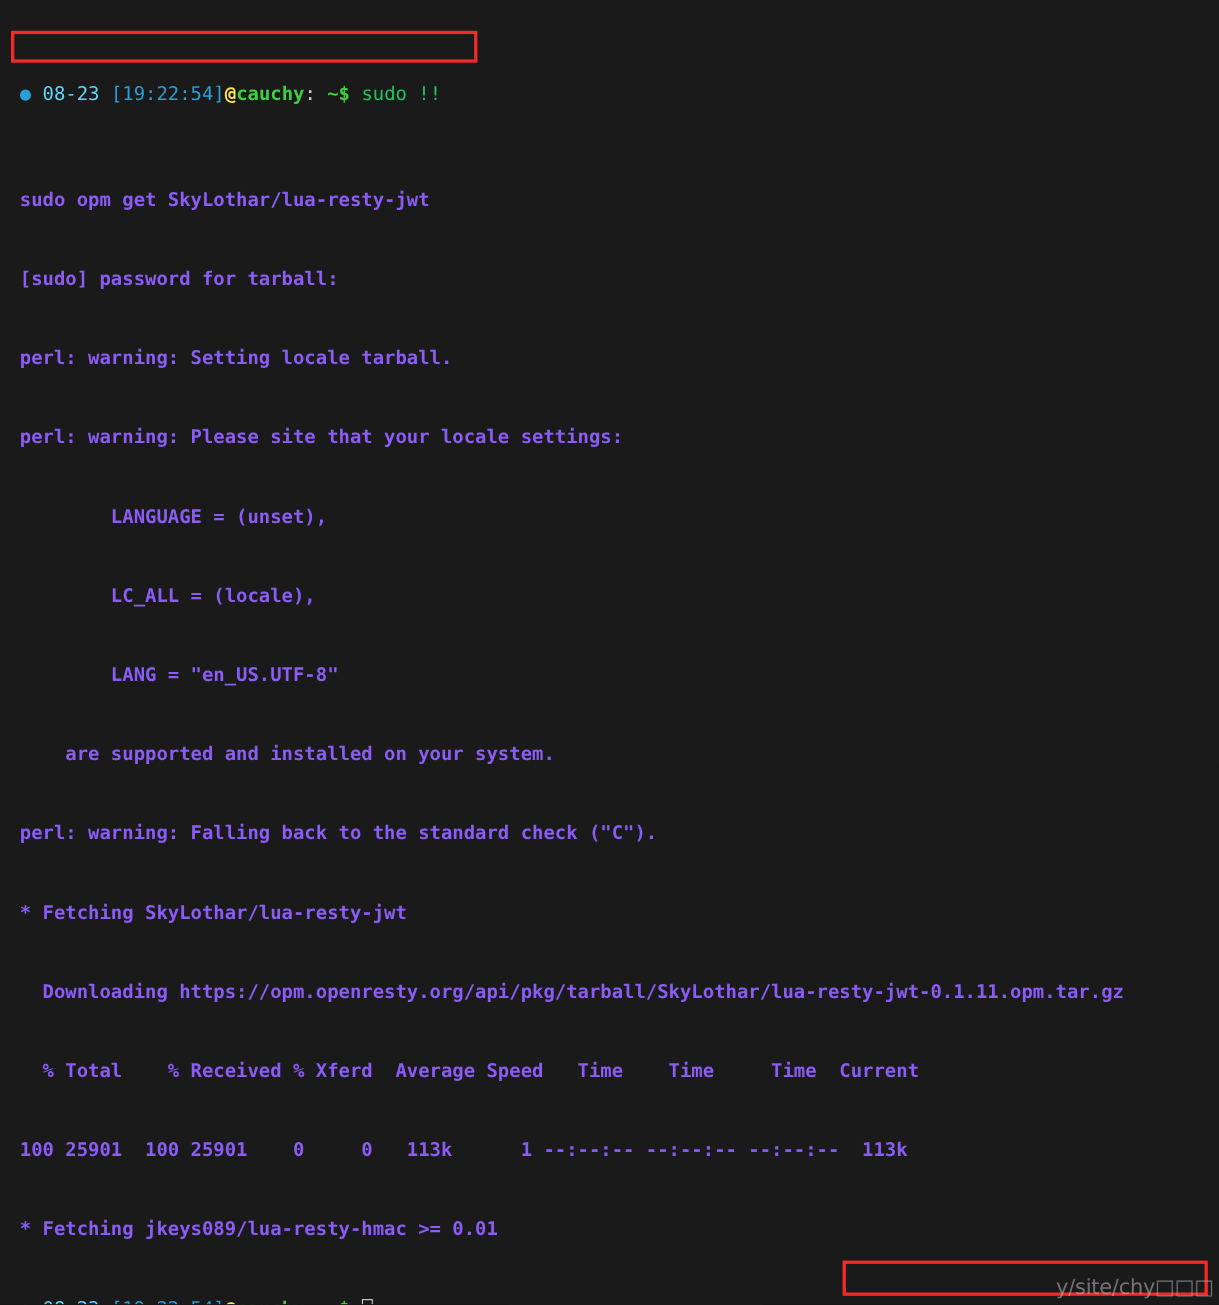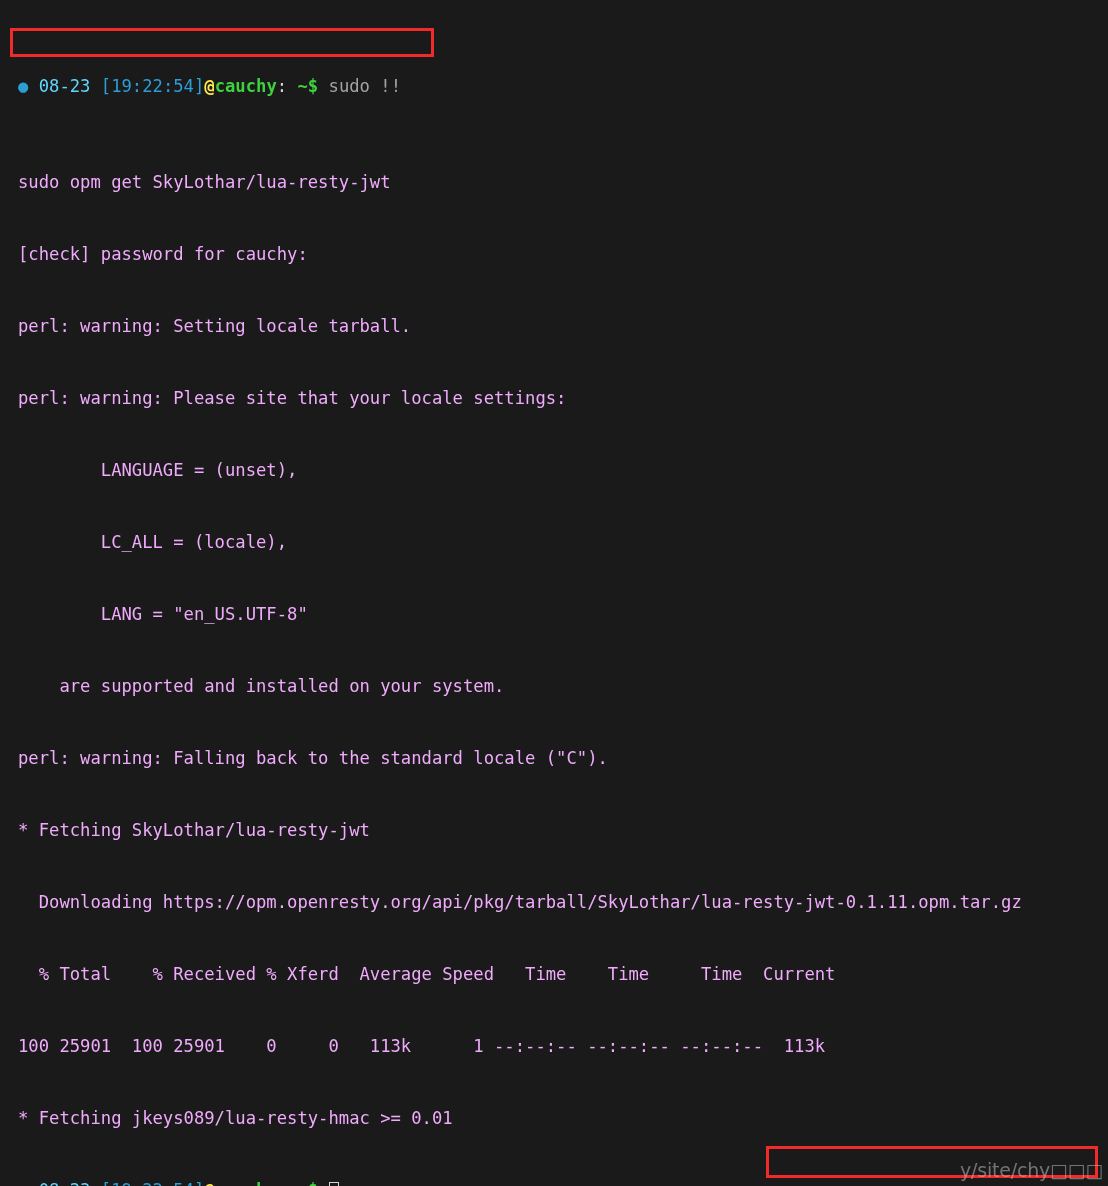--- a/index.html
+++ b/index.html
@@ -33,22 +33,22 @@
   }
   .dot {
     color: #2a9fd6;
   }
   .c-date  { color: #5fd7ff; }
   .c-time  { color: #2a9fd6; margin-top: 44px; }
   .c-at    { color: #ffe94d; font-weight: bold; }
   .c-user  { color: #3dd13d; font-weight: bold; }
   .c-colon { color: #d7d7d7; }
   .c-path  { color: #3dd13d; font-weight: bold; }
-  .c-cmd   { color: #a3a3a3; }
-  .c-out   { color: #f0abfc; }
+  .c-cmd   { color: #22c55e; }
+  .c-out   { color: #8b5cf6; font-weight: bold; }
 
   
   .redbox {
     position: absolute;
     border: 3px solid #f22a2a;
     box-sizing: border-box;
     pointer-events: none;
   }
   #redbox-command {
     left: 10px;
@@ -99,28 +99,28 @@
 </head>
 <body>
 
 <div id="terminal">
 
   <div id="screen">
 
     <div class="line"><span class="dot">●</span> <span class="c-date">08-23</span> <span class="c-time">[19:22:54]</span><span class="c-at">@</span><span class="c-user">cauchy</span><span class="c-colon">:</span> <span class="c-path">~$</span> <span class="c-cmd">sudo !!</span></div>
 
     <div class="line c-out">sudo opm get SkyLothar/lua-resty-jwt</div>
-    <div class="line c-out">[check] password for cauchy:</div>
+    <div class="line c-out">[sudo] password for tarball:</div>
     <div class="line c-out">perl: warning: Setting locale tarball.</div>
     <div class="line c-out">perl: warning: Please site that your locale settings:</div>
     <div class="line c-out">        LANGUAGE = (unset),</div>
     <div class="line c-out">        LC_ALL = (locale),</div>
     <div class="line c-out">        LANG = "en_US.UTF-8"</div>
     <div class="line c-out">    are supported and installed on your system.</div>
-    <div class="line c-out">perl: warning: Falling back to the standard locale ("C").</div>
+    <div class="line c-out">perl: warning: Falling back to the standard check ("C").</div>
     <div class="line c-out">* Fetching SkyLothar/lua-resty-jwt</div>
     <div class="line c-out">  Downloading https://opm.openresty.org/api/pkg/tarball/SkyLothar/lua-resty-jwt-0.1.11.opm.tar.gz</div>
     <div class="line c-out">  % Total    % Received % Xferd  Average Speed   Time    Time     Time  Current</div>
     <div class="line c-out">100 25901  100 25901    0     0   113k      1 --:--:-- --:--:-- --:--:--  113k</div>
     <div class="line c-out">* Fetching jkeys089/lua-resty-hmac &gt;= 0.01</div>
     
     
     
     
     

